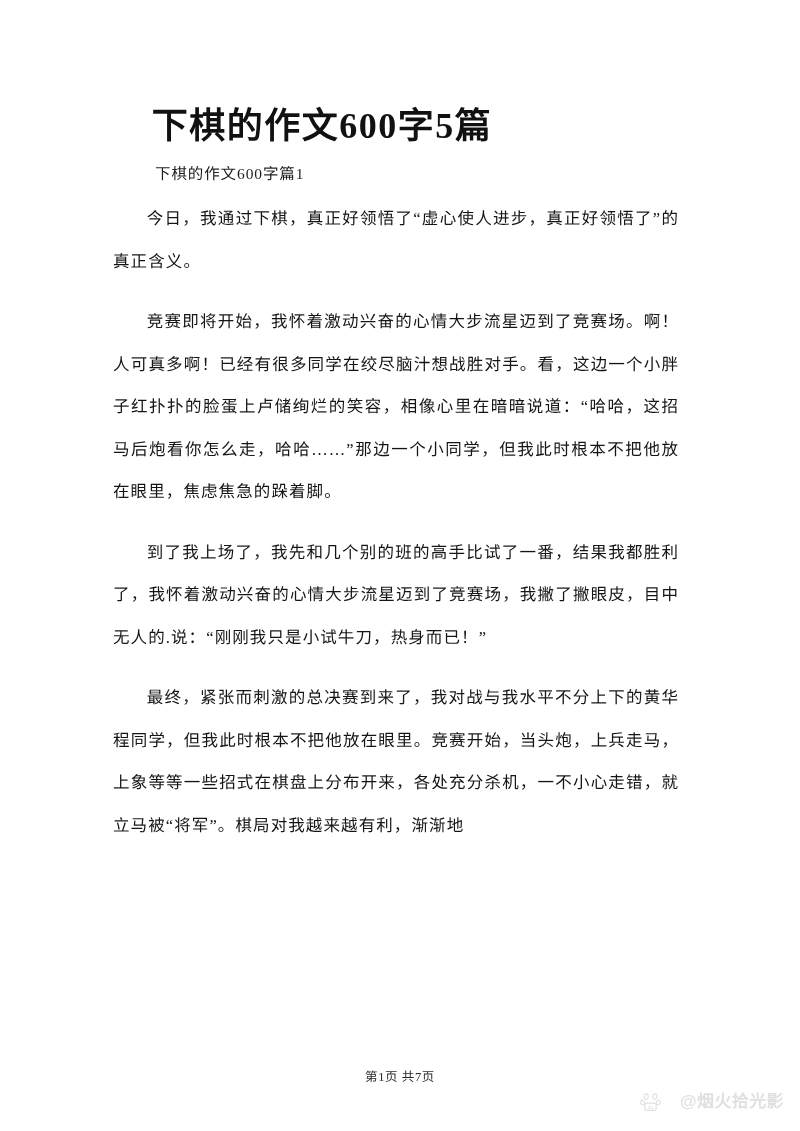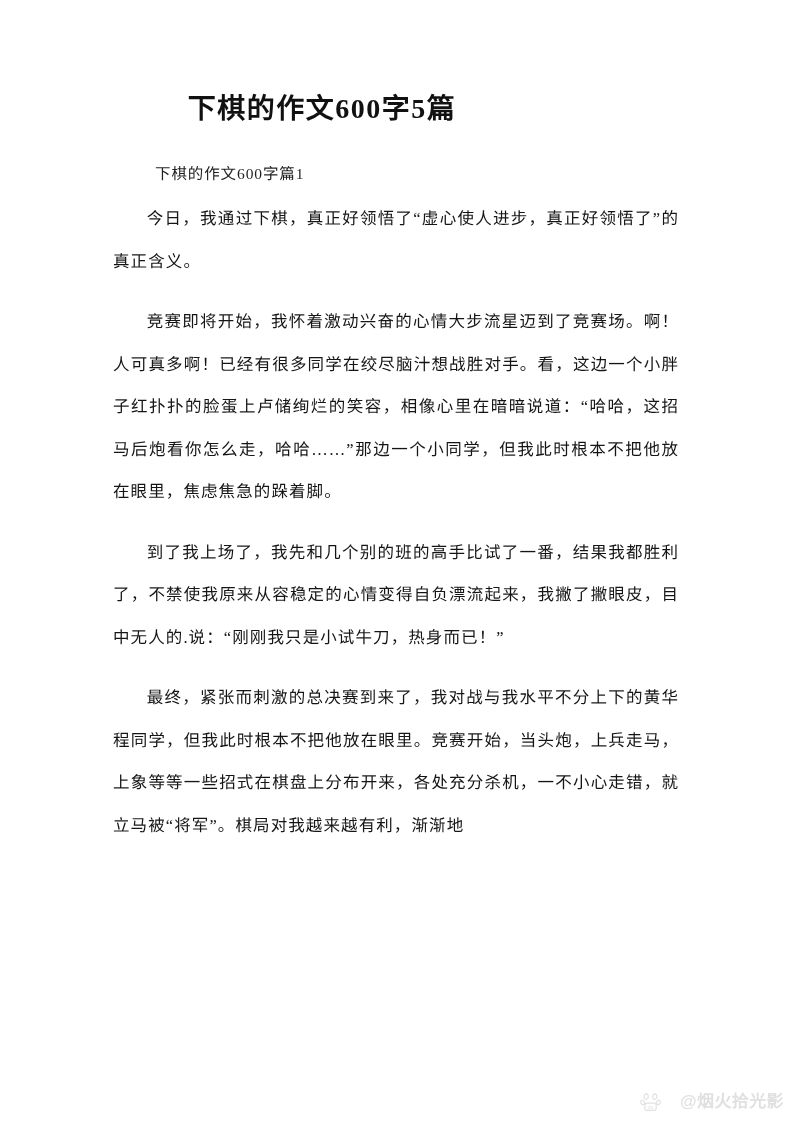--- a/index.html
+++ b/index.html
@@ -18,25 +18,25 @@
     height: 1131px;
     background: #ffffff;
     margin: 0 auto;
     overflow: hidden;
     box-sizing: border-box;
   }
   .doc-title {
     margin: 0;
     padding: 0;
     position: absolute;
-    top: 86px;
+    top: 96px;
     left: 0;
     width: 644px;
     text-align: center;
-    font-size: 28px;
+    font-size: 36px;
     font-weight: bold;
     letter-spacing: 1.5px;
     color: #111111;
     font-family: "Liberation Serif", "DejaVu Serif", serif;
   }
   .body-block {
     position: absolute;
     top: 160px;
     left: 113px;
     width: 566px;
@@ -108,26 +108,27 @@
 
   <div class="body-block">
 
     <div class="subtitle">下棋的作文600字篇1</div>
 
     <p class="para">今日，我通过下棋，真正好领悟了“虚心使人进步，真正好领悟了”的真正含义。</p>
 
 
     <p class="para">竞赛即将开始，我怀着激动兴奋的心情大步流星迈到了竞赛场。啊！人可真多啊！已经有很多同学在绞尽脑汁想战胜对手。看，这边一个小胖子红扑扑的脸蛋上卢储绚烂的笑容，相像心里在暗暗说道：“哈哈，这招马后炮看你怎么走，哈哈……”那边一个小同学，但我此时根本不把他放在眼里，焦虑焦急的跺着脚。</p>
 
-    <p class="para">到了我上场了，我先和几个别的班的高手比试了一番，结果我都胜利了，不禁使我原来从容稳定的心情变得自负漂流起来，我撇了撇眼皮，目中无人的.说：“刚刚我只是小试牛刀，热身而已！”</p>
+    <p class="para">到了我上场了，我先和几个别的班的高手比试了一番，结果我都胜利了，我怀着激动兴奋的心情大步流星迈到了竞赛场，我撇了撇眼皮，目中无人的.说：“刚刚我只是小试牛刀，热身而已！”</p>
 
     <p class="para">最终，紧张而刺激的总决赛到来了，我对战与我水平不分上下的黄华程同学，但我此时根本不把他放在眼里。竞赛开始，当头炮，上兵走马，上象等等一些招式在棋盘上分布开来，各处充分杀机，一不小心走错，就立马被“将军”。棋局对我越来越有利，渐渐地</p>
 
   </div>
 
+  <div class="page-footer">第1页 共7页</div>
 
   <div class="watermark">
     <svg class="paw-icon" viewBox="0 0 32 32" aria-hidden="true">
       <g fill="none" stroke="#9a9a9a" stroke-width="1.7">
         <ellipse cx="9.5" cy="8.5" rx="3.1" ry="4.2"></ellipse>
         <ellipse cx="22.5" cy="8.5" rx="3.1" ry="4.2"></ellipse>
         <ellipse cx="3.9" cy="17.4" rx="2.7" ry="3.5" transform="rotate(-18 3.9 17.4)"></ellipse>
         <ellipse cx="28.1" cy="17.4" rx="2.7" ry="3.5" transform="rotate(18 28.1 17.4)"></ellipse>
         <path d="M10.5 18.5h11a3.2 3.2 0 0 1 3.2 3.2v4.6a3.2 3.2 0 0 1-3.2 3.2h-11a3.2 3.2 0 0 1-3.2-3.2v-4.6a3.2 3.2 0 0 1 3.2-3.2z"></path>
       </g>

